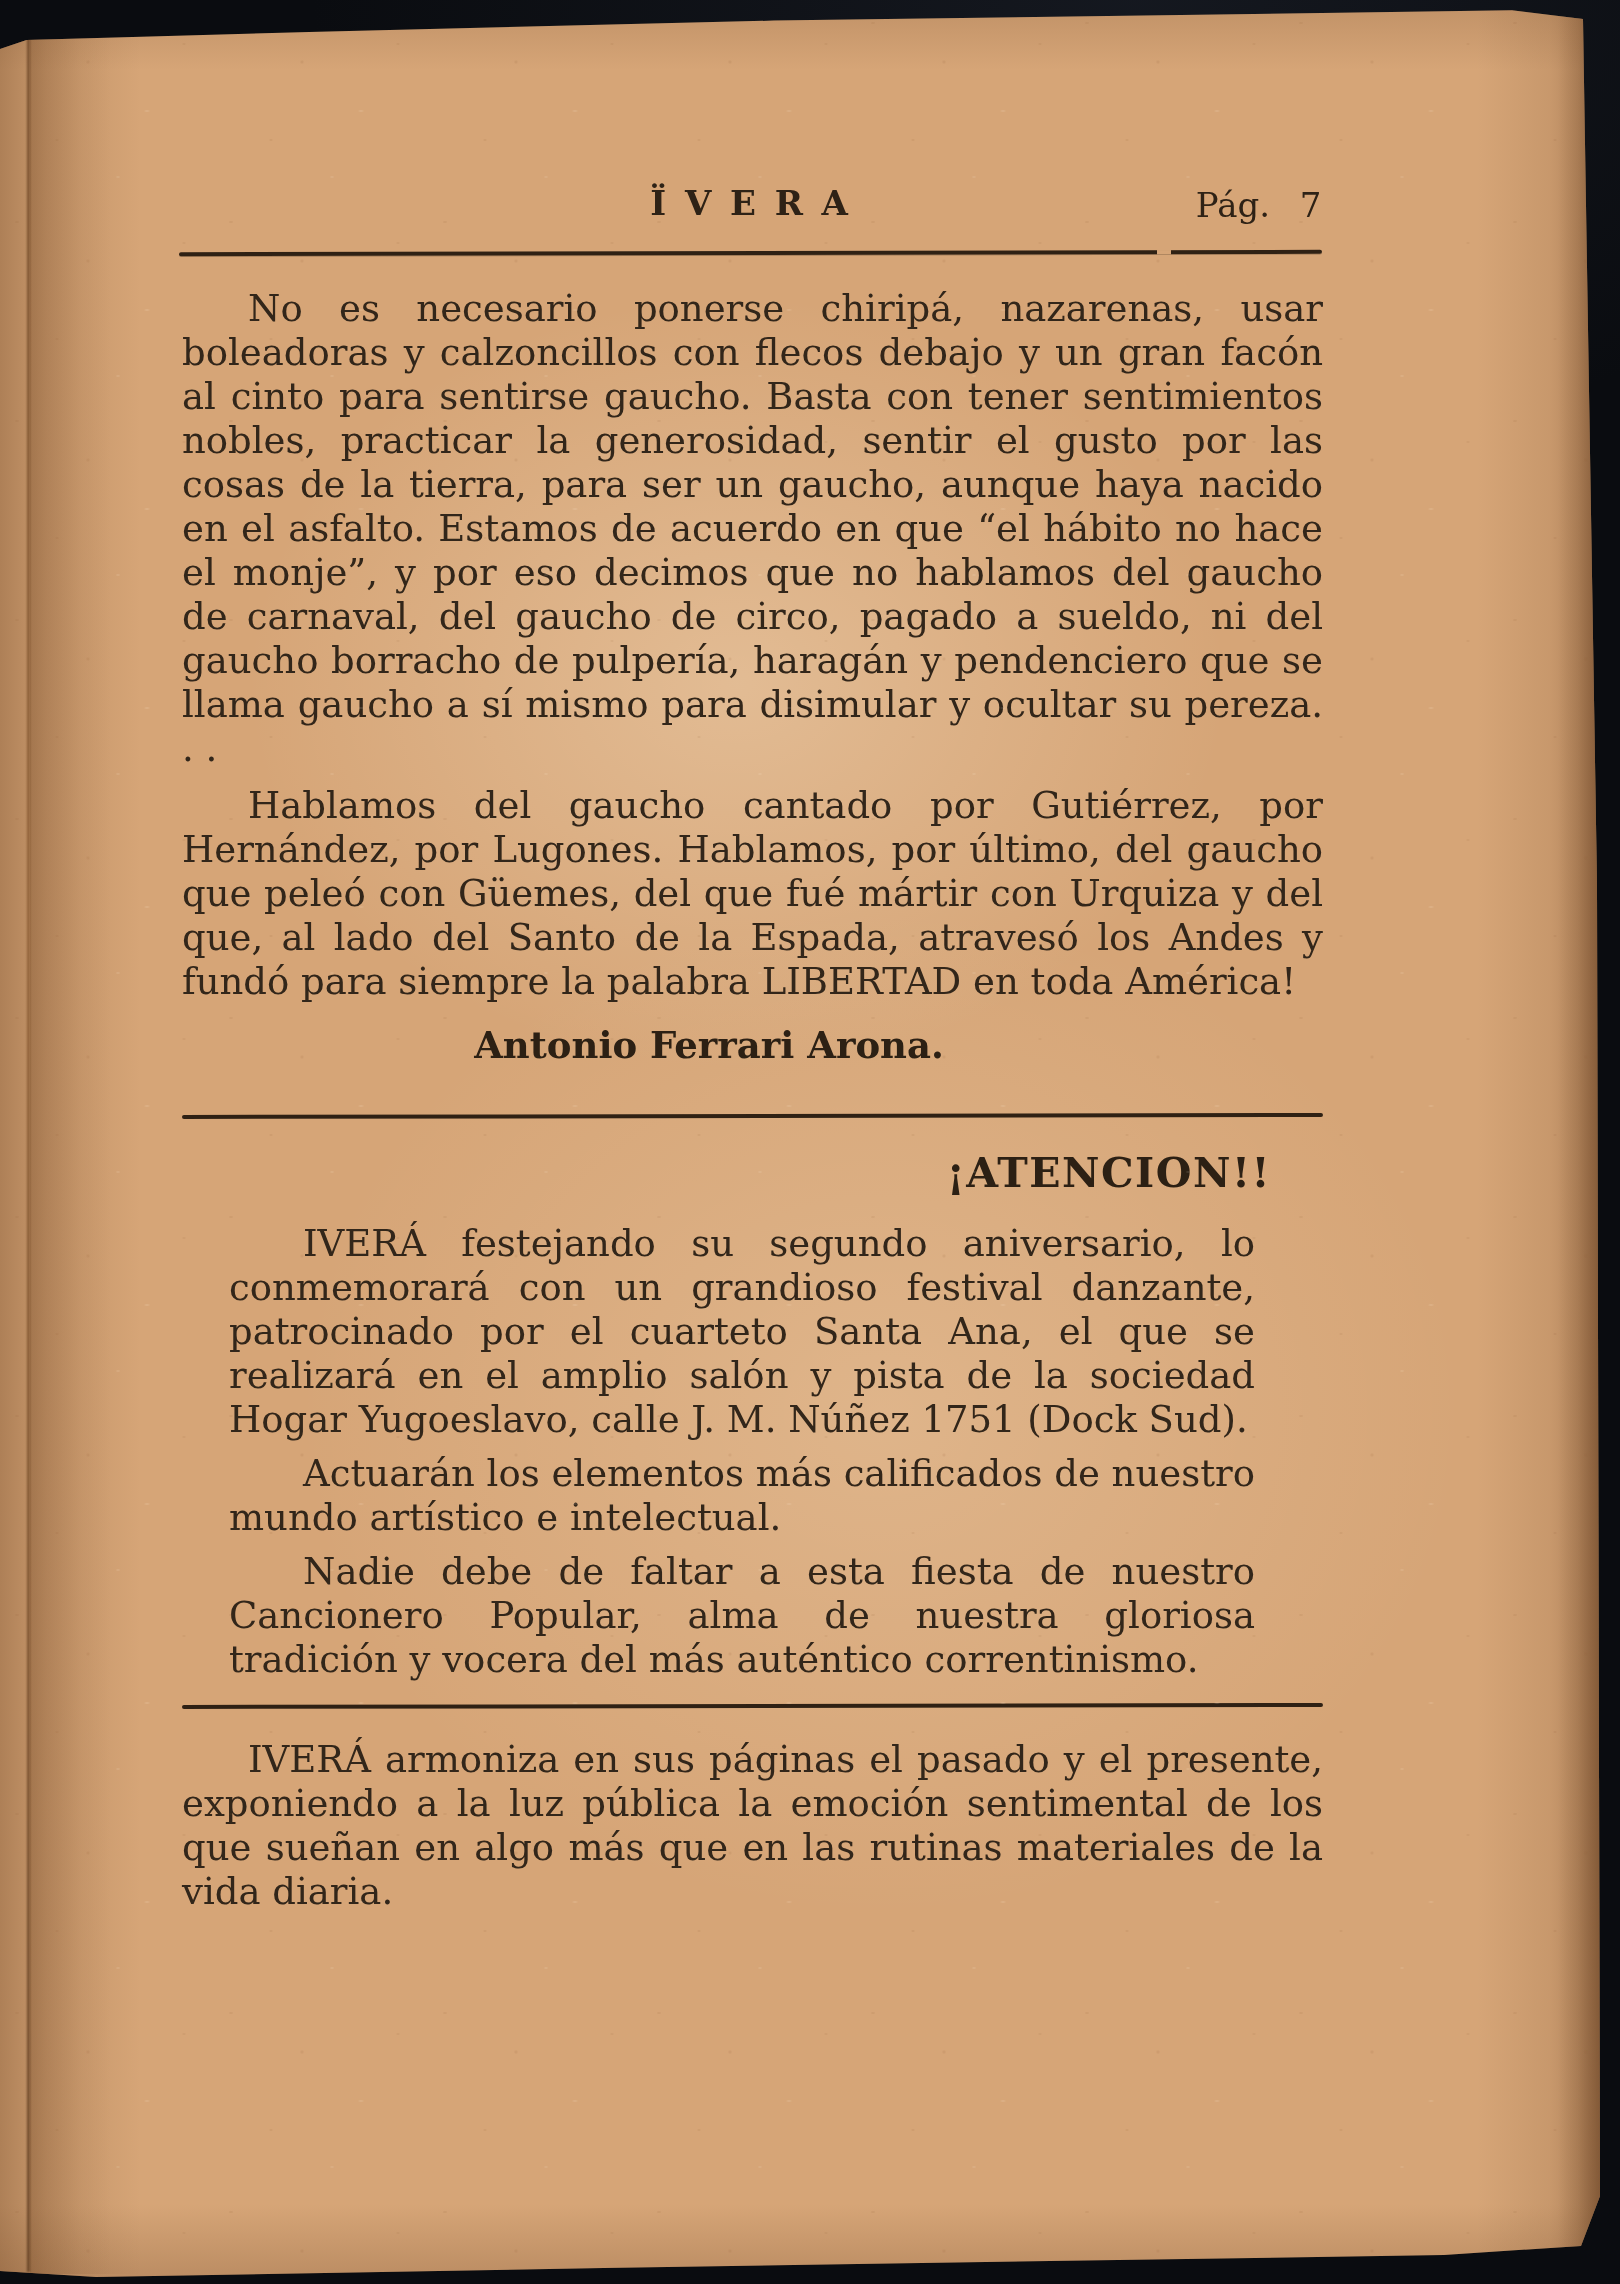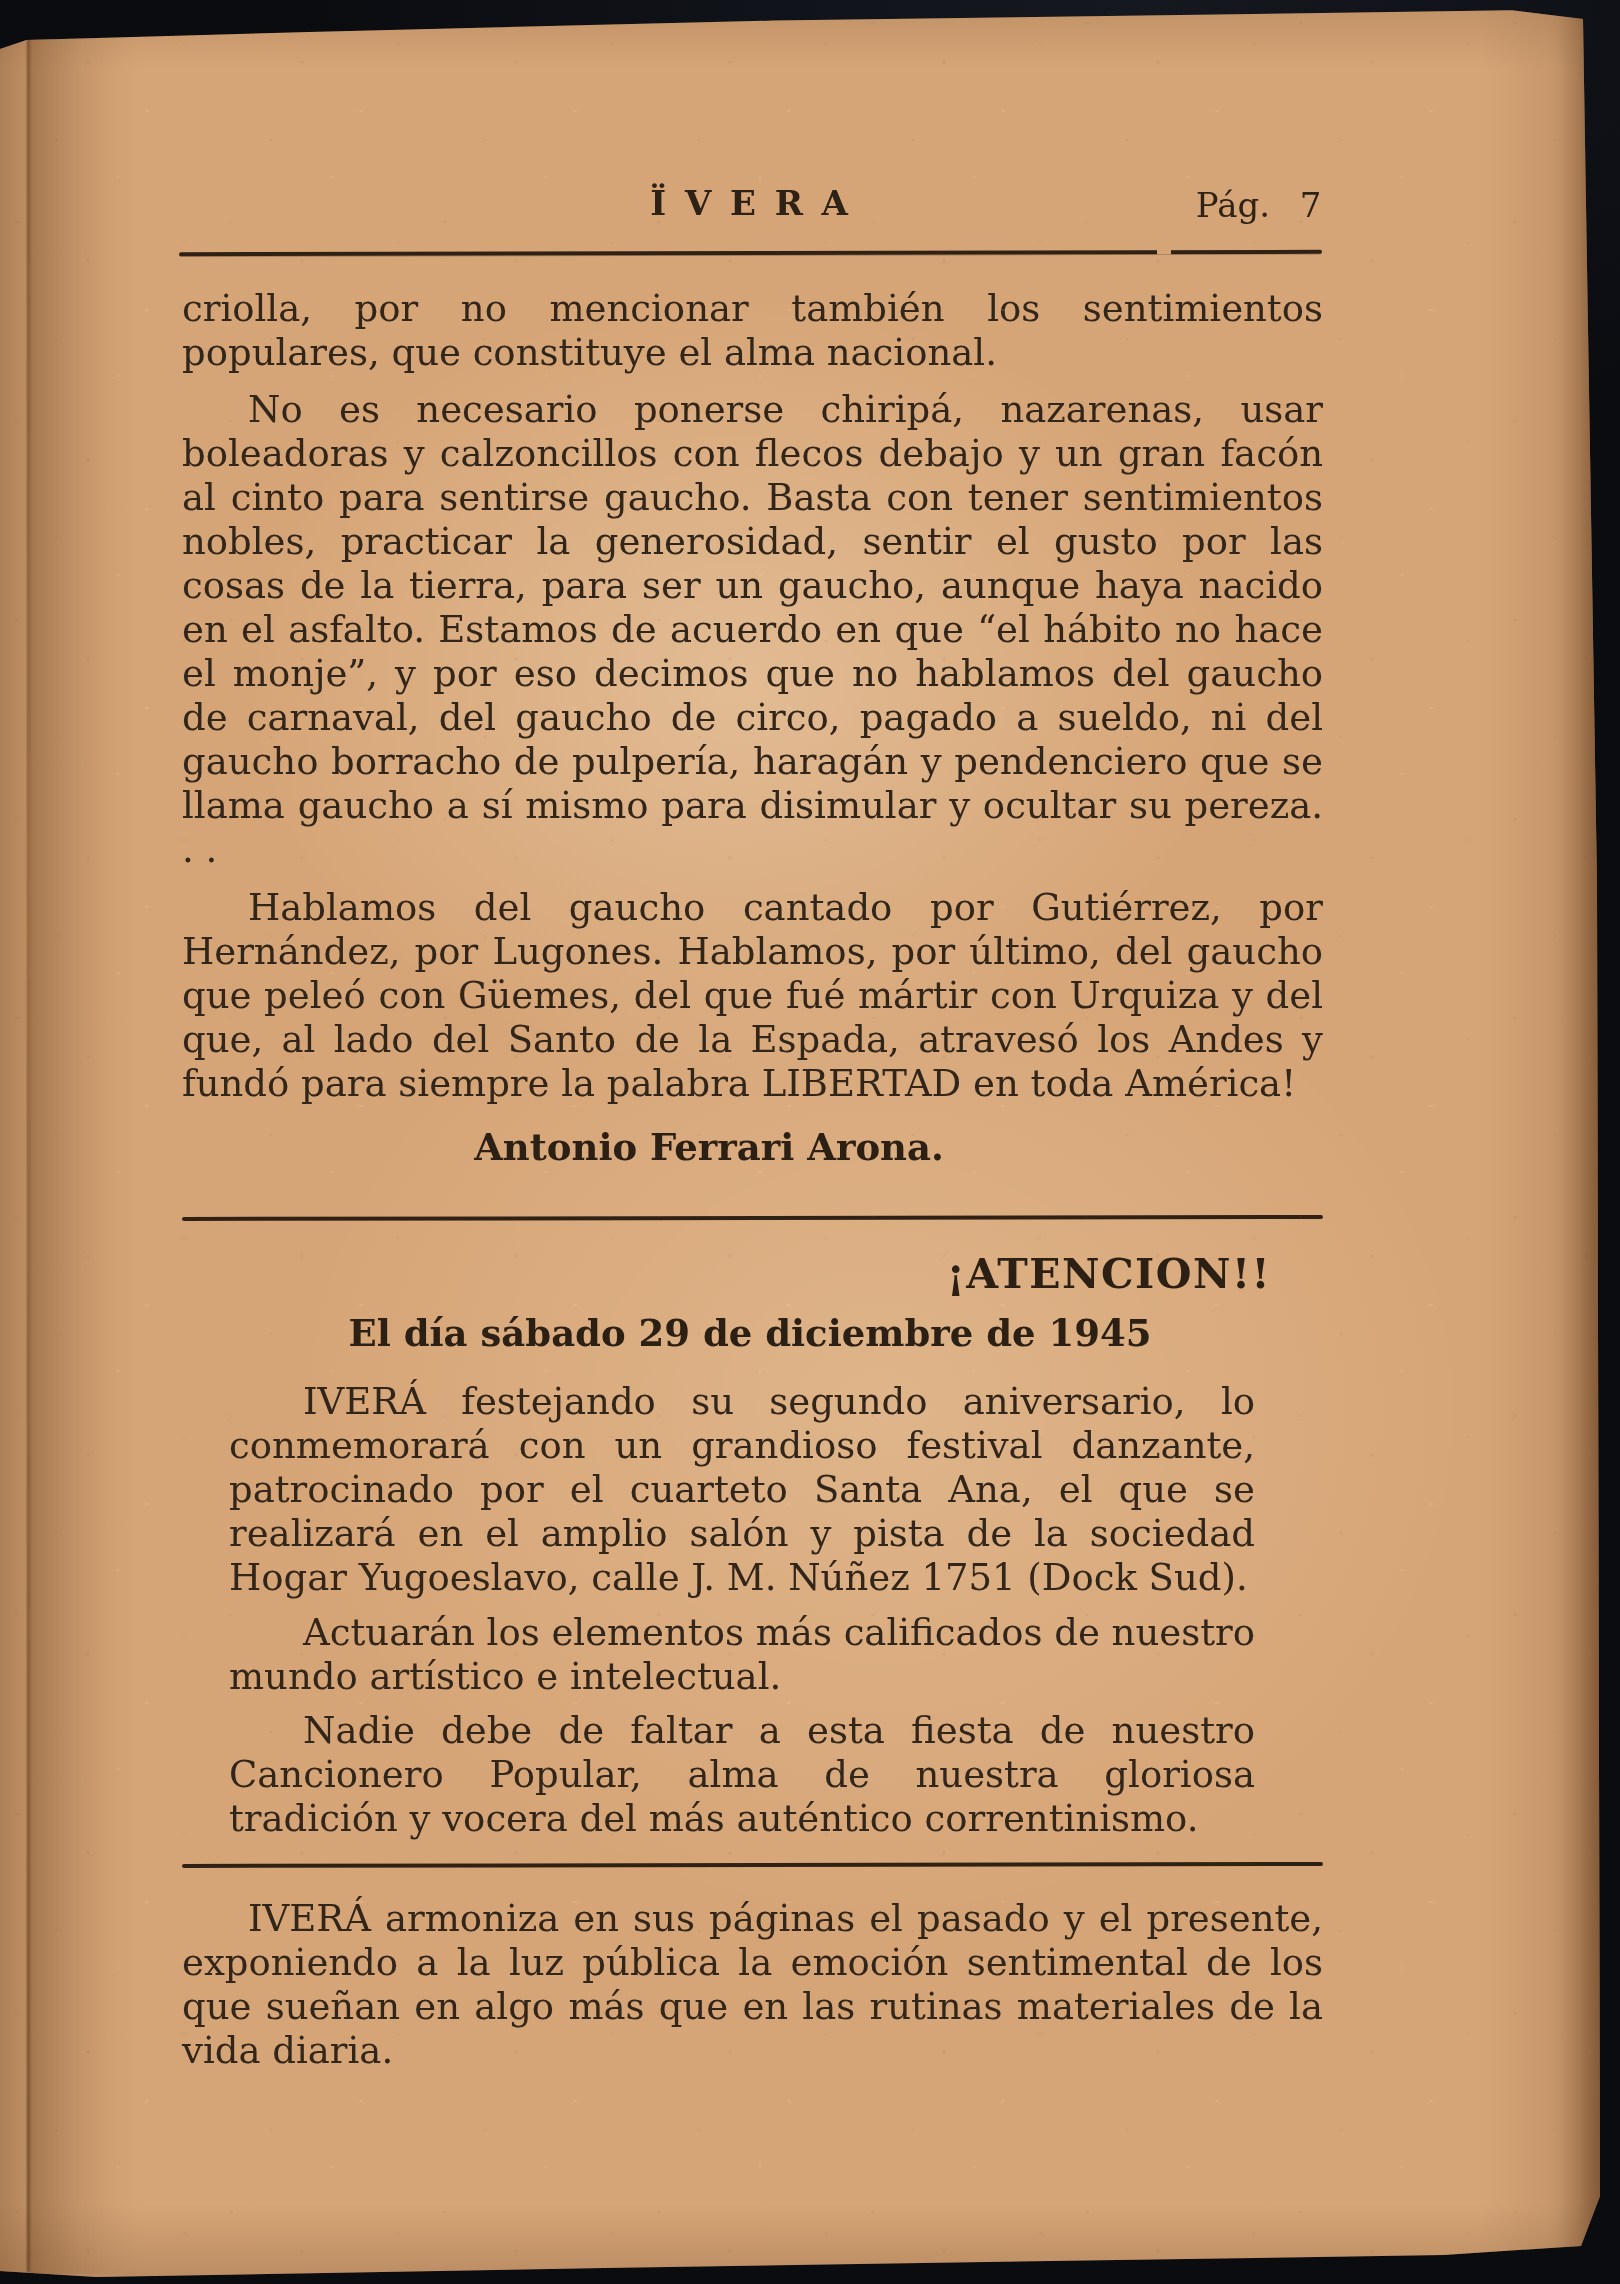--- a/index.html
+++ b/index.html
@@ -129,30 +129,28 @@
   <div class="right-edge-shade"></div>
 
   <div class="header">
     <div class="title">ÏVERA</div>
     <div class="page-num">Pág. 7</div>
   </div>
   <div class="rule-header"></div>
 
   <div class="flow ink">
 
-    <p class="cont">criolla, por no mencionar también los sentimientos populares, que constituye el alma nacional.</p>
     <p class="indent">No es necesario ponerse chiripá, nazarenas, usar boleadoras y calzoncillos con flecos debajo y un gran facón al cinto para sentirse gaucho. Basta con tener sentimientos nobles, practicar la generosidad, sentir el gusto por las cosas de la tierra, para ser un gaucho, aunque haya nacido en el asfalto. Estamos de acuerdo en que “el hábito no hace el monje”, y por eso decimos que no hablamos del gaucho de carnaval, del gaucho de circo, pagado a sueldo, ni del gaucho borracho de pulpería, haragán y pendenciero que se llama gaucho a sí mismo para disimular y ocultar su pereza. . .</p>
     <p class="indent">Hablamos del gaucho cantado por Gutiérrez, por Hernández, por Lugones. Hablamos, por último, del gaucho que peleó con Güemes, del que fué mártir con Urquiza y del que, al lado del Santo de la Espada, atravesó los Andes y fundó para siempre la palabra LIBERTAD en toda América!</p>
     <p class="sig">Antonio Ferrari Arona.</p>
 
     <div class="rule-mid rule-1"></div>
 
     <div class="att">
       <p class="att-heading">¡ATENCION!!</p>
-      <p class="att-date">El día sábado 29 de diciembre de 1945</p>
       <p class="body">IVERÁ festejando su segundo aniversario, lo conmemorará con un grandioso festival danzante, patrocinado por el cuarteto Santa Ana, el que se realizará en el amplio salón y pista de la sociedad Hogar Yugoeslavo, calle J. M. Núñez 1751 (Dock Sud).</p>
       <p class="body">Actuarán los elementos más calificados de nuestro mundo artístico e intelectual.</p>
       <p class="body">Nadie debe de faltar a esta fiesta de nuestro Cancionero Popular, alma de nuestra gloriosa tradición y vocera del más auténtico correntinismo.</p>
     </div>
 
     <div class="rule-mid rule-2"></div>
 
     <p class="indent footer-par">IVERÁ armoniza en sus páginas el pasado y el presente, exponiendo a la luz pública la emoción sentimental de los que sueñan en algo más que en las rutinas materiales de la vida diaria.</p>
   </div>
 </div>

